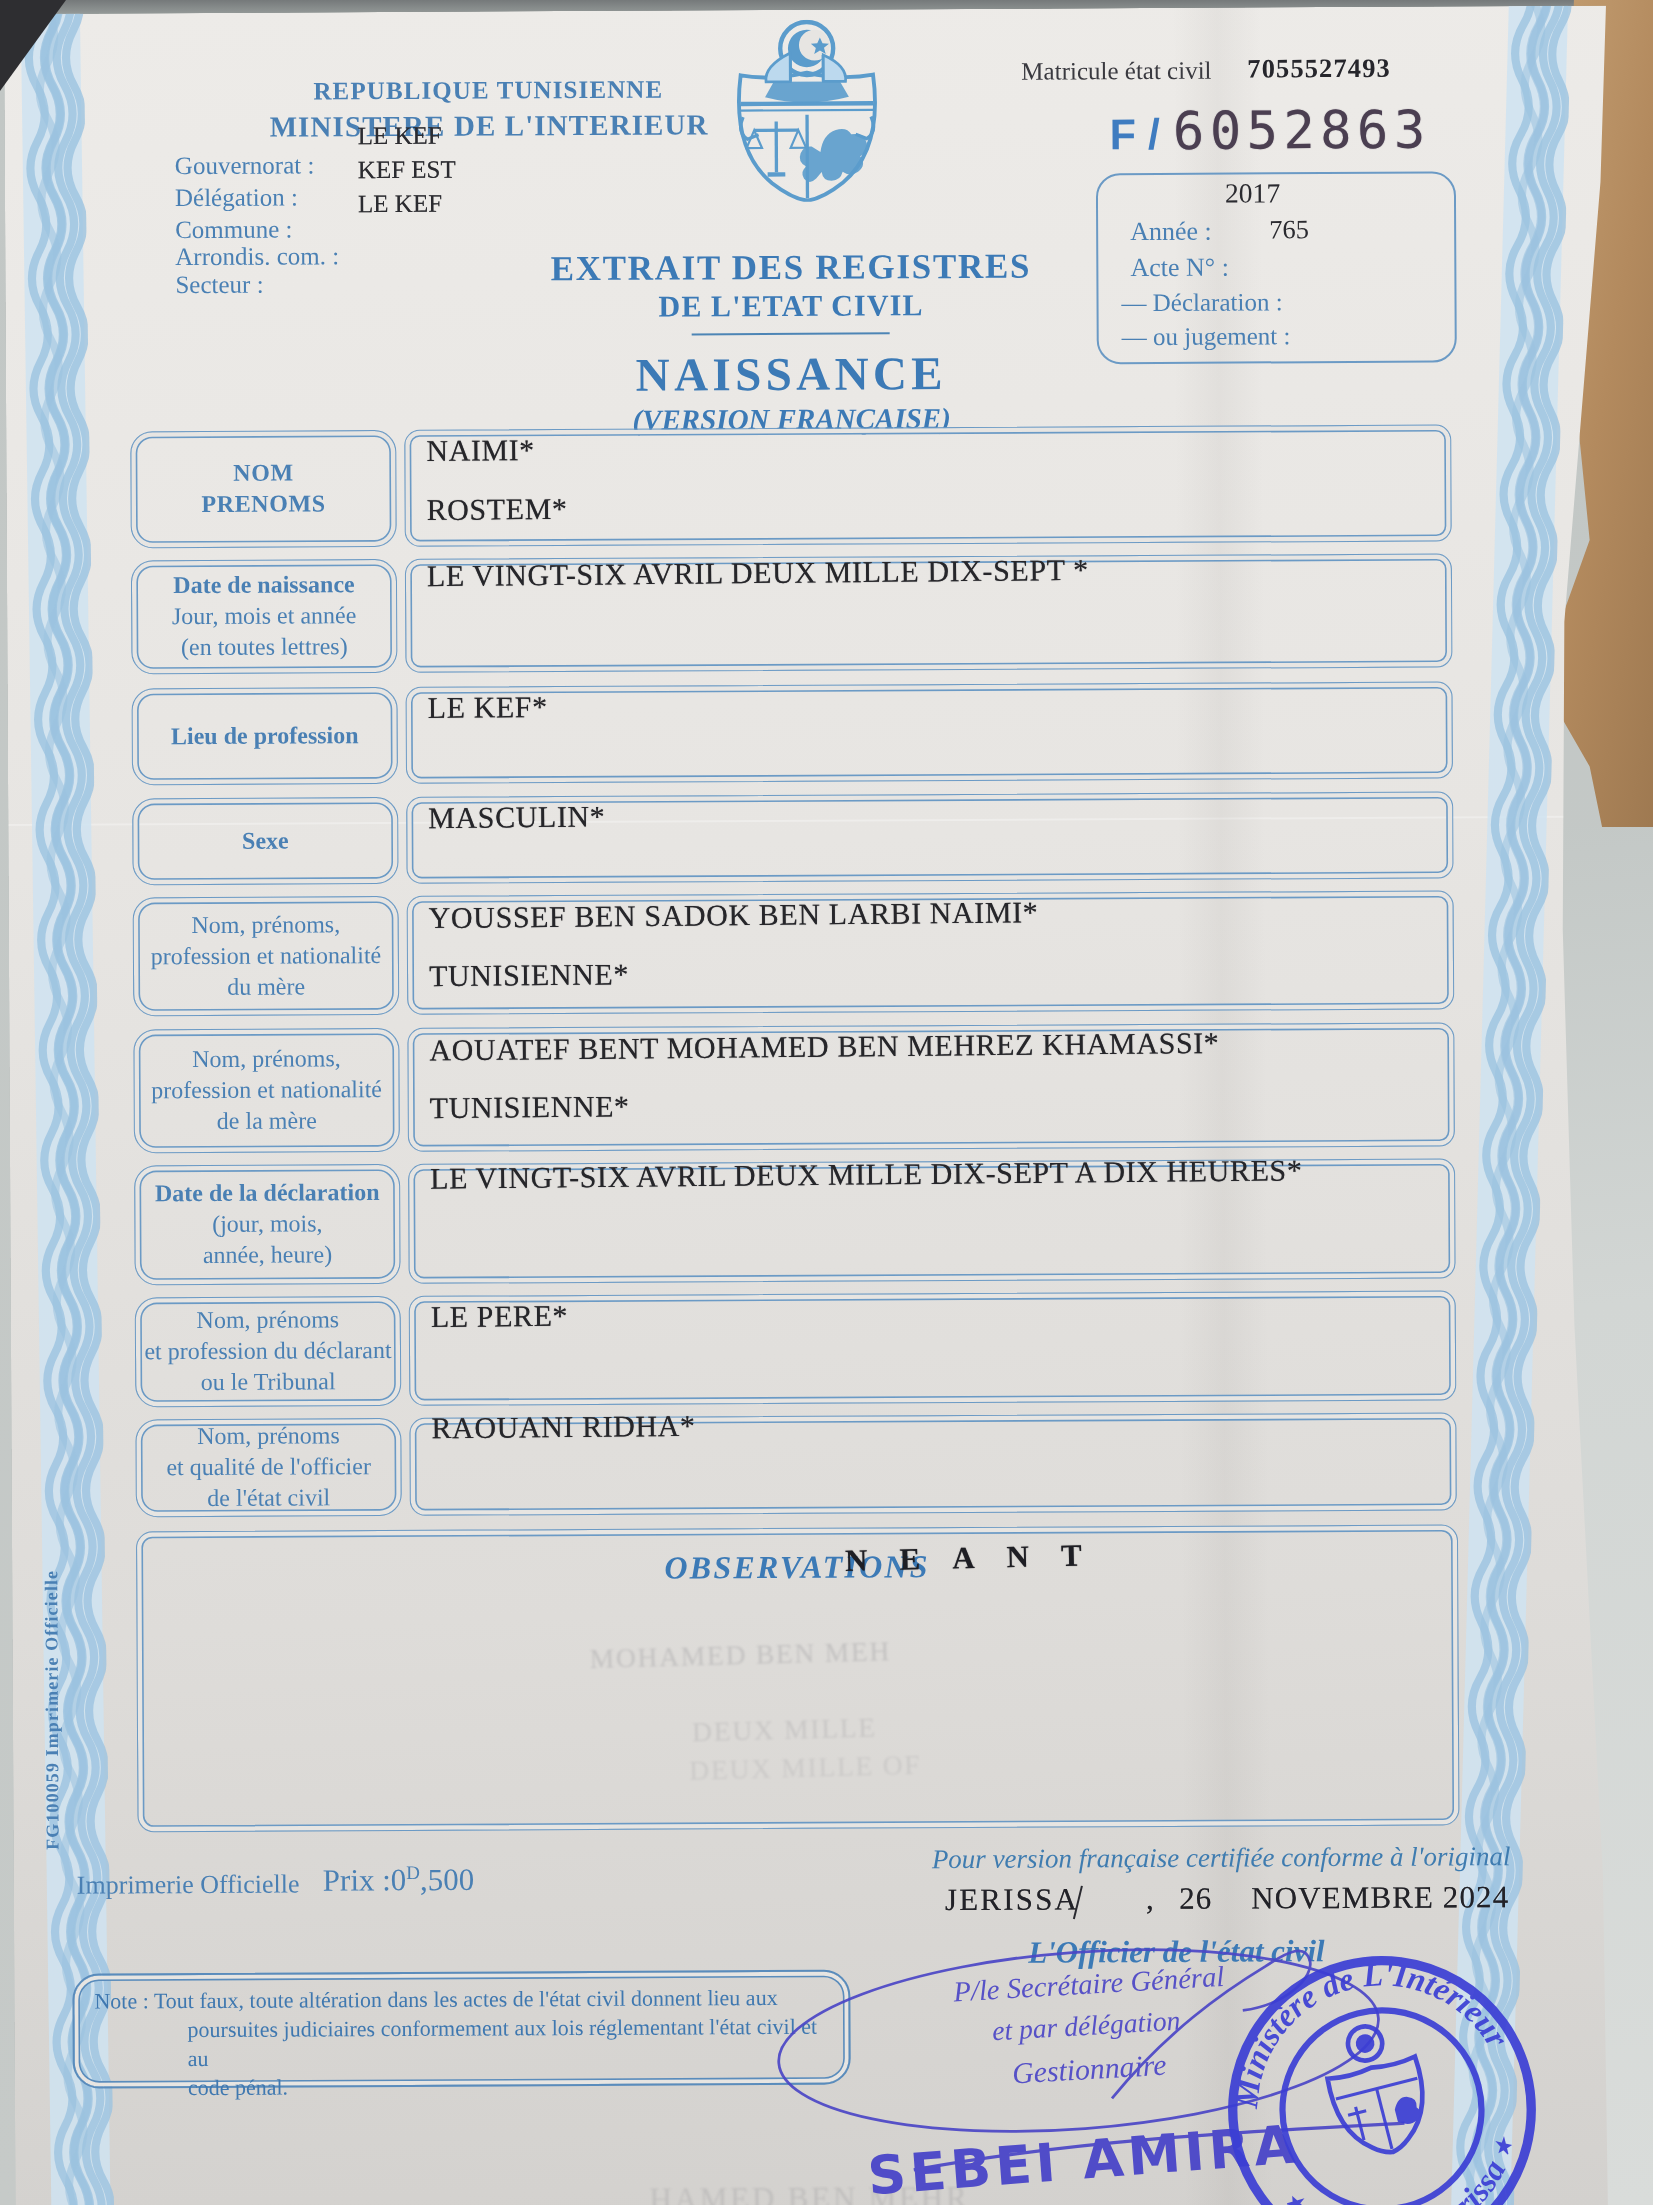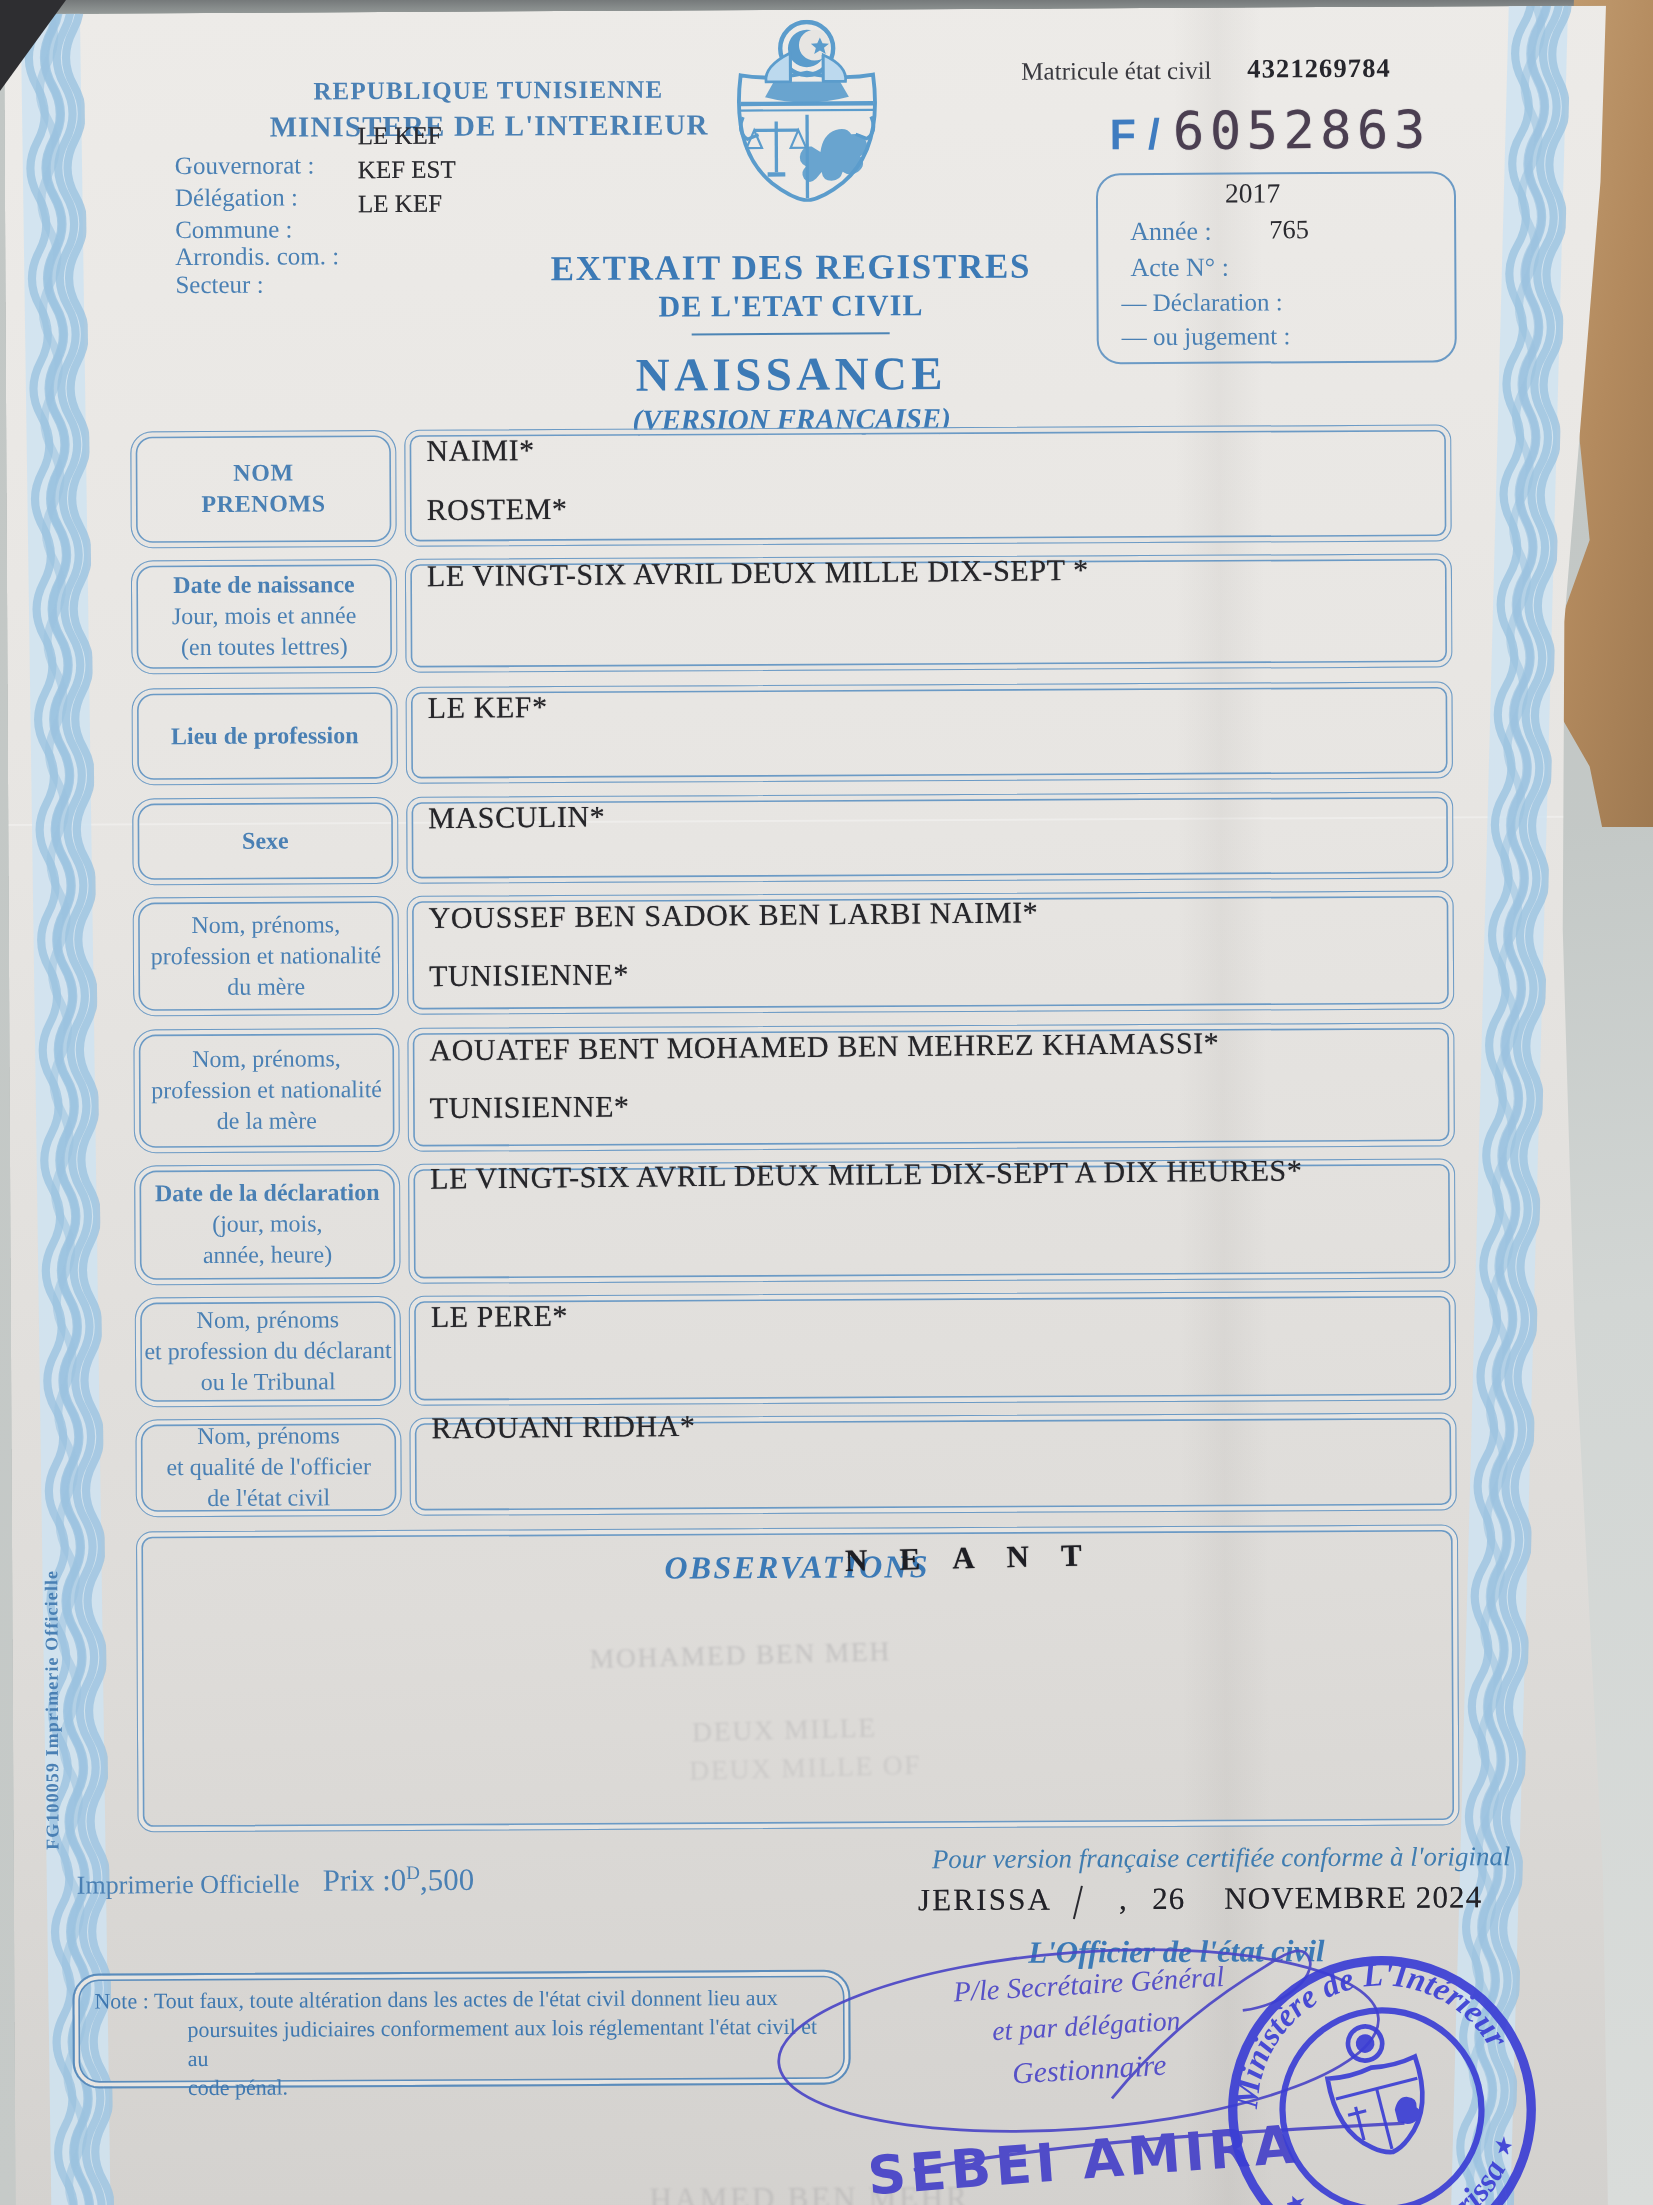--- a/index.html
+++ b/index.html
@@ -124,21 +124,21 @@
       <path d="M72 92 V138"></path>
       <path d="M52 100 H92"></path>
       <path d="M52 100 l-7 16 h14 Z" stroke-width="2"></path>
       <path d="M92 100 l-7 16 h14 Z" stroke-width="2"></path>
       <path d="M64 140 h16" stroke-width="4"></path>
       <path d="M112 120 q2 -16 14 -20 q10 -3 14 4 q12 -2 14 8 q2 8 -6 12 q6 8 -2 14 q-7 5 -14 0 q-2 8 -10 8 q-8 0 -9 -8 l-5 6 q-6 6 -11 0 q-4 -6 2 -11 q-8 -4 -5 -12 q3 -7 10 -6 Z" fill="#5b9ccc" opacity="0.9" stroke="none"></path>
     </g>
   </svg>
 
   <div style="position:absolute;left:1017px;top:49px;font-size:25px;color:#3a3a40;">Matricule état civil</div>
-  <div style="position:absolute;left:1243px;top:46px;font-size:26.5px;font-weight:bold;color:#26262c;letter-spacing:1.1px;">4321269784</div>
+  <div style="position:absolute;left:1243px;top:46px;font-size:26.5px;font-weight:bold;color:#26262c;letter-spacing:1.1px;">7055527493</div>
   <div class="f-line">
     <span class="f-prefix">F /</span><span class="f-num">6052863</span>
   </div>
 
   <div class="acte-box">
     <div style="position:absolute;left:127px;top:3.3px;font-size:27.6px;color:#2b2b30;text-align:center;">2017</div>
     <div class="blue" style="position:absolute;left:32px;top:42px;font-size:26px;">Année :</div>
     <div style="position:absolute;left:171px;top:40px;font-size:26.5px;color:#2b2b30;">765</div>
     <div class="blue" style="position:absolute;left:32px;top:78px;font-size:26px;">Acte N° :</div>
     <div class="blue" style="position:absolute;left:23px;top:114px;font-size:25px;">— Déclaration :</div>
@@ -275,21 +275,21 @@
     <span class="ghost" style="left:554px;top:185px;opacity:.15;transform:rotate(-1.2deg);">DEUX MILLE</span>
     <span class="ghost" style="left:551px;top:223px;opacity:.12;transform:rotate(-1.2deg);">DEUX MILLE OF</span>
   </div>
 
   <div class="blue" style="position:absolute;left:63px;top:1857px;font-size:26px;">Imprimerie Officielle</div>
   <div class="blue" style="position:absolute;left:309px;top:1850px;font-size:31px;">
     <span>Prix :0</span><sup style="font-size:19px;">D</sup><span>,500</span>
   </div>
   <div style="position:absolute;left:882px;top:1835px;width:651px;text-align:center;font-size:27px;font-style:italic;color:#3f7cb0;">Pour version française certifiée conforme à l'original</div>
   <div class="date-line">
-    <span style="letter-spacing:2.2px;">JERISSA</span>
+    <span style="letter-spacing:2.2px;margin-left:27px;">JERISSA</span>
     <span style="margin-left:58px;">,</span>
     <span style="margin-left:15.4px;margin-top:44px;">26</span>
     <span style="margin-left:30px;">NOVEMBRE 2024</span>
   </div>
   <div class="slash-mark"></div>
   <div style="position:absolute;left:1014px;top:1926px;font-size:31px;font-weight:bold;font-style:italic;color:#3c7ab6;">L'Officier de l'état civil</div>
 
   <div class="note-box">
     <span>Note : Tout faux, toute altération dans les actes de l'état civil donnent lieu aux</span>
     <span class="indent">poursuites judiciaires conformement aux lois réglementant l'état civil et au</span>

